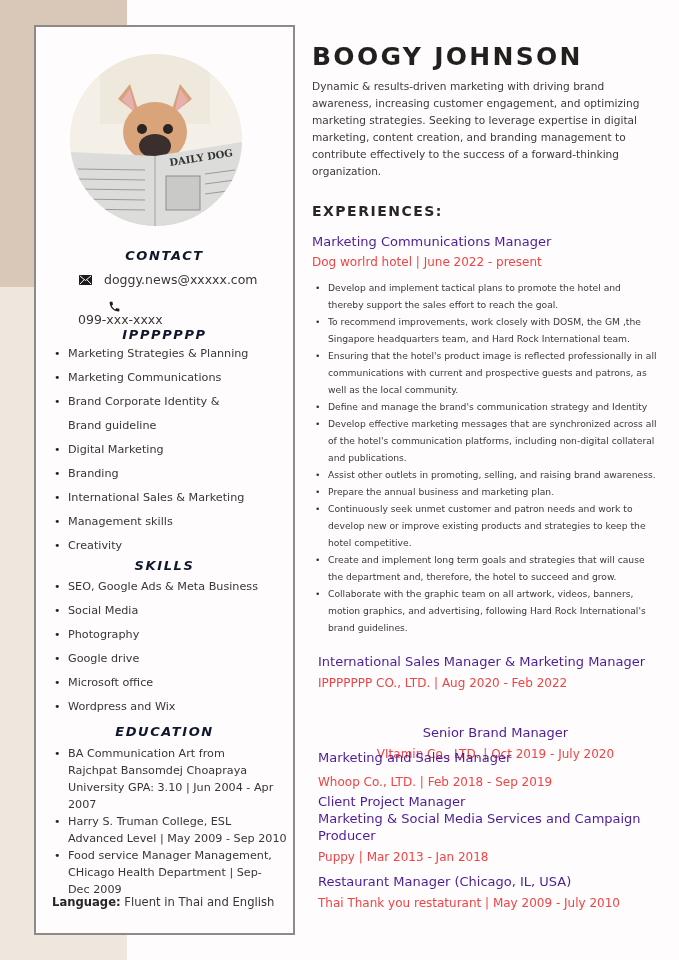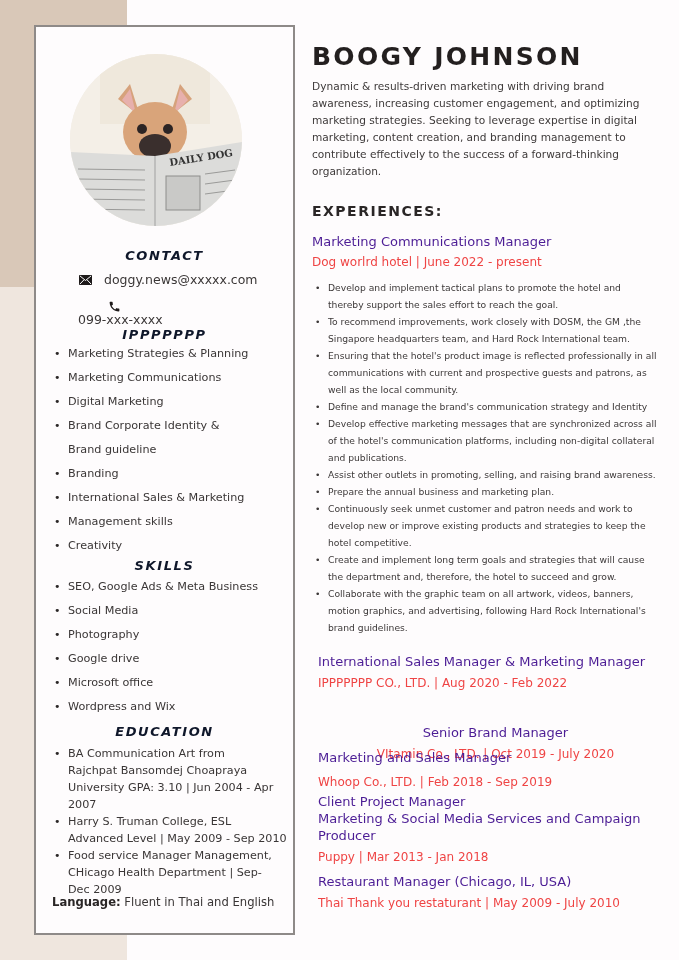--- a/index.html
+++ b/index.html
@@ -111,22 +111,22 @@
           <path d="M6.6 10.8c1.4 2.8 3.8 5.1 6.6 6.6l2.2-2.2c.3-.3.7-.4 1-.2 1.1.4 2.3.6 3.6.6.6 0 1 .4 1 1V20c0 .6-.4 1-1 1C10.6 21 3 13.4 3 4c0-.6.4-1 1-1h3.5c.6 0 1 .4 1 1 0 1.3.2 2.5.6 3.6.1.3 0 .7-.2 1l-2.3 2.2z" fill="#1e1a1a"></path>
         </svg>
     </span>
     <span>099-xxx-xxxx</span>
   </div>
 
   <div class="section-title" style="top:300px;">IPPPPPPP</div>
   <ul class="side-list expertise" style="top:315px;">
     <li>Marketing Strategies &amp; Planning</li>
     <li>Marketing Communications</li>
+    <li style="width:200px;">Brand Corporate Identity &amp; Brand guideline</li>
     <li>Digital Marketing</li>
-    <li style="width:200px;">Brand Corporate Identity &amp; Brand guideline</li>
     <li>Branding</li>
     <li>International Sales &amp; Marketing</li>
     <li>Management skills</li>
     <li>Creativity</li>
   </ul>
 
   <div class="section-title" style="top:531px;">SKILLS</div>
   <ul class="side-list skills" style="top:548px;">
     <li>SEO, Google Ads &amp; Meta Business</li>
     <li>Social Media</li>

